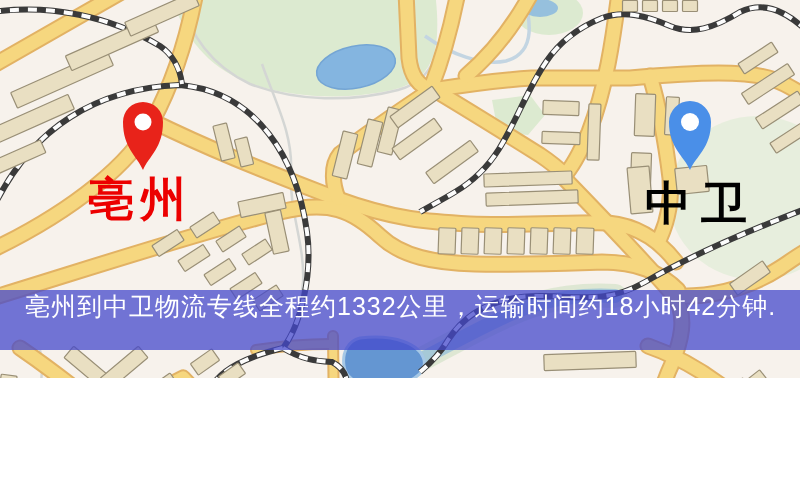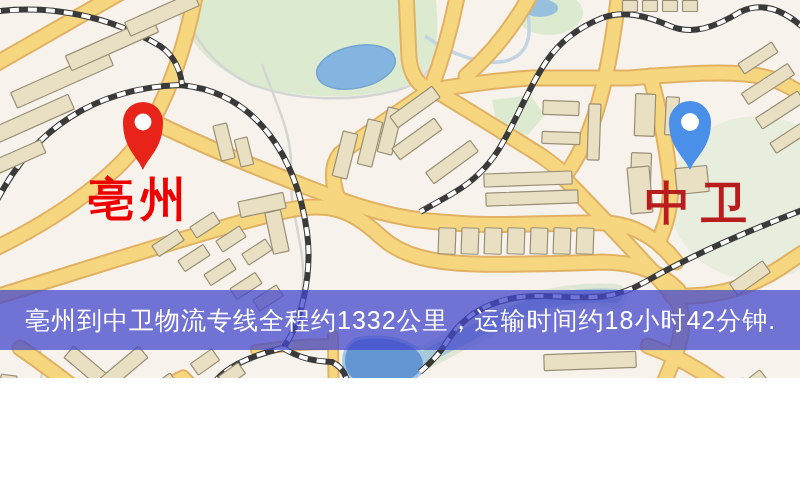--- a/index.html
+++ b/index.html
@@ -3,21 +3,21 @@
 <meta charset="utf-8">
 <style>
   html,body{margin:0;padding:0;background:#ffffff;}
   #stage{position:relative;width:800px;height:378px;overflow:hidden;
          font-family:"Liberation Sans","DejaVu Sans",sans-serif;}
   #map-svg{position:absolute;left:0;top:0;}
   .city-label{position:absolute;font-weight:bold;white-space:nowrap;line-height:1;}
   #origin-label{left:88px;top:176px;font-size:46px;letter-spacing:6px;}
   #dest-label{left:645px;top:180px;font-size:46px;letter-spacing:10px;}
   #route-banner{position:absolute;left:0;top:290px;width:800px;height:60px;
-                display:flex;align-items:center;box-sizing:border-box;
+                display:flex;box-sizing:border-box;
                 padding:0 8px 0 25px;}
   #route-banner span{color:#ffffff;font-size:25px;letter-spacing:1px;white-space:nowrap;}
 </style>
 </head>
 <body>
 
 <div id="stage">
 
   <svg id="map-svg" width="800" height="503" viewBox="0 0 800 503">
 
@@ -190,19 +190,19 @@
     </g>
 
     <g transform="translate(143,122)">
       <path d="M 0 48 C -6 34 -20 26 -20 0 A 20 20 0 1 1 20 0 C 20 26 6 34 0 48 Z" fill="#e8231a"></path>
       <circle cx="0" cy="0" r="8.5" fill="#ffffff"></circle>
     </g>
   </svg>
 
   <div id="origin-label" class="city-label" style="color: rgb(236, 0, 0);">亳州</div>
 
-  <div id="dest-label" class="city-label" style="color: #b91c1c;">中卫</div>
+  <div id="dest-label" class="city-label" style="color: #000000;">中卫</div>
 
   <div id="route-banner" style="background-color: rgba(68, 72, 204, 0.75);">
     <span style="color: rgb(255, 255, 255);">亳州到中卫物流专线全程约1332公里，运输时间约18小时42分钟.</span>
   </div>
 
 </div>
 
 </body></html>

